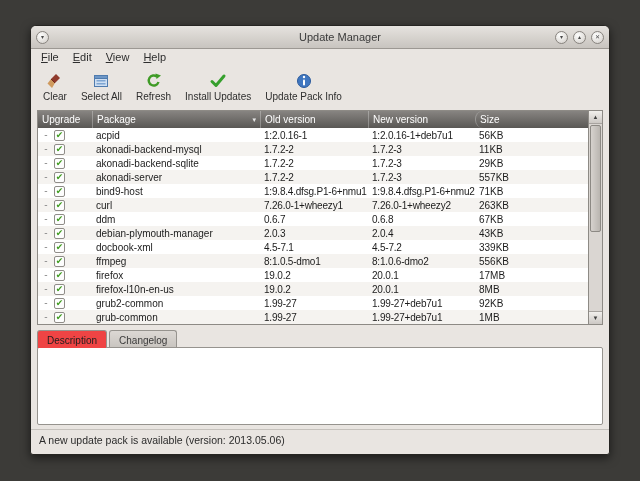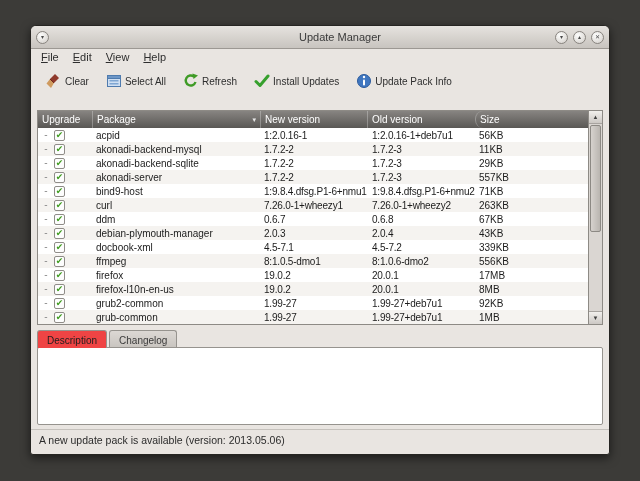--- a/index.html
+++ b/index.html
@@ -40,21 +40,21 @@
     font-size:6px; line-height:1; color:#4a4a4a; margin-left:5px;
   }
   .wbtn.left { margin-left:0; }
   
   .menubar { height:19px; flex:none; display:flex; align-items:flex-start; padding:0 3px; font-size:11px; }
   .menu-item { padding:2px 7px; border-radius:2px; }
   .menu-item u { text-decoration:underline; }
   
   .toolbar { height:40px; flex:none; display:flex; align-items:flex-start; padding:2px 4px 0 5px; }
   .tbtn {
-    display:flex; align-items:center;
+    display:flex; flex-direction:column; align-items:center;
     padding:2px 7px 1px; border-radius:3px; font-size:10px; color:#2e2e2e;
   }
   .ticon { width:22px; height:18px; display:flex; align-items:center; justify-content:center; }
   .tlabel { margin-top:1px; white-space:nowrap; }
   
   .table-wrap {
     margin:2px 6px 0 6px; flex:none; height:215px;
     border:1px solid #8d8a85; background:#fff;
     display:flex; overflow:hidden;
   }
@@ -196,22 +196,22 @@
   </div>
 
   <div class="table-wrap">
     <div class="table-main">
       <div class="thead">
         <div class="hcell c-upg">Upgrade</div>
         <div class="hcell c-pkg">
           <span>Package</span>
           <span class="sort">▾</span>
         </div>
+        <div class="hcell c-old">Old version</div>
         <div class="hcell c-new">New version</div>
-        <div class="hcell c-old">Old version</div>
         <div class="hcell c-size">Size</div>
       </div>
       <div class="tbody">
           <div class="trow">
     <div class="cell c-upg">
       <span class="expander">-</span>
       <span class="cb">
                 <span class="check">✔</span>
               </span>
     </div>

